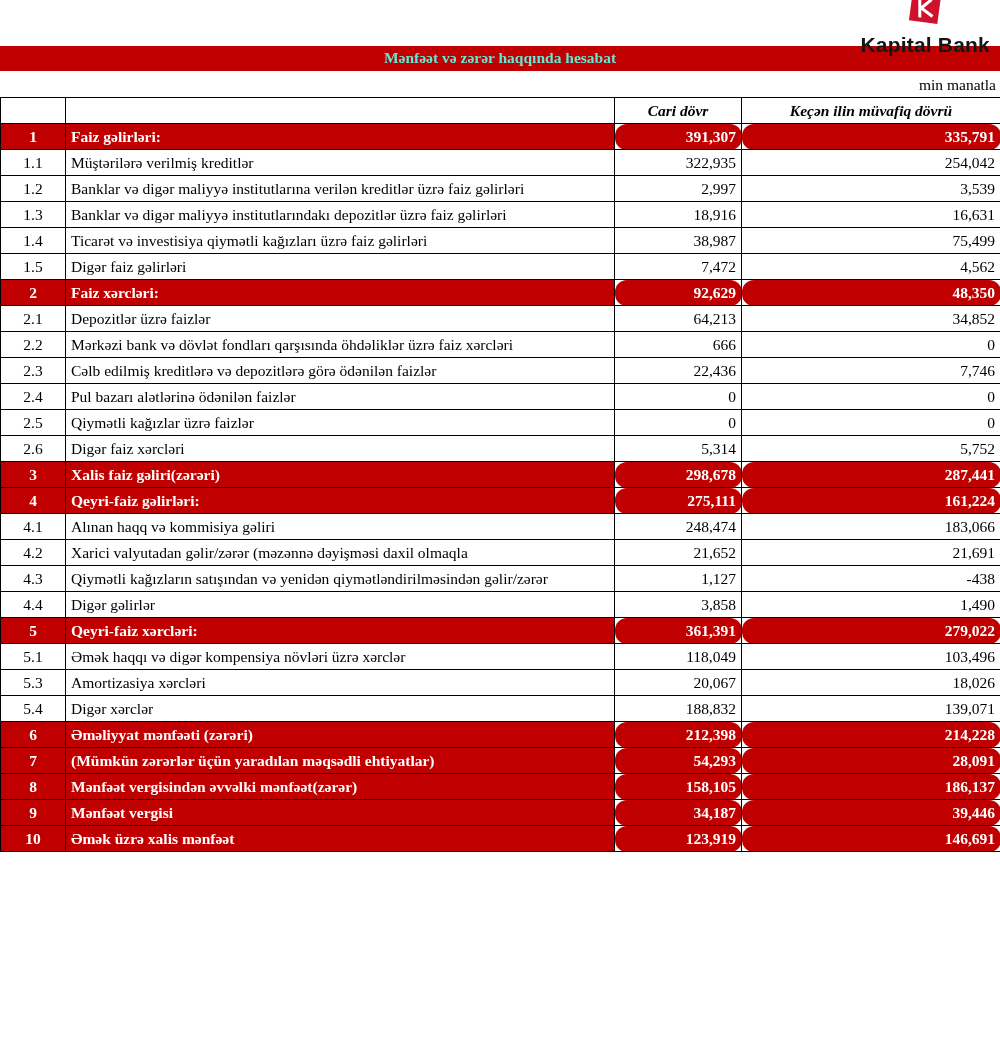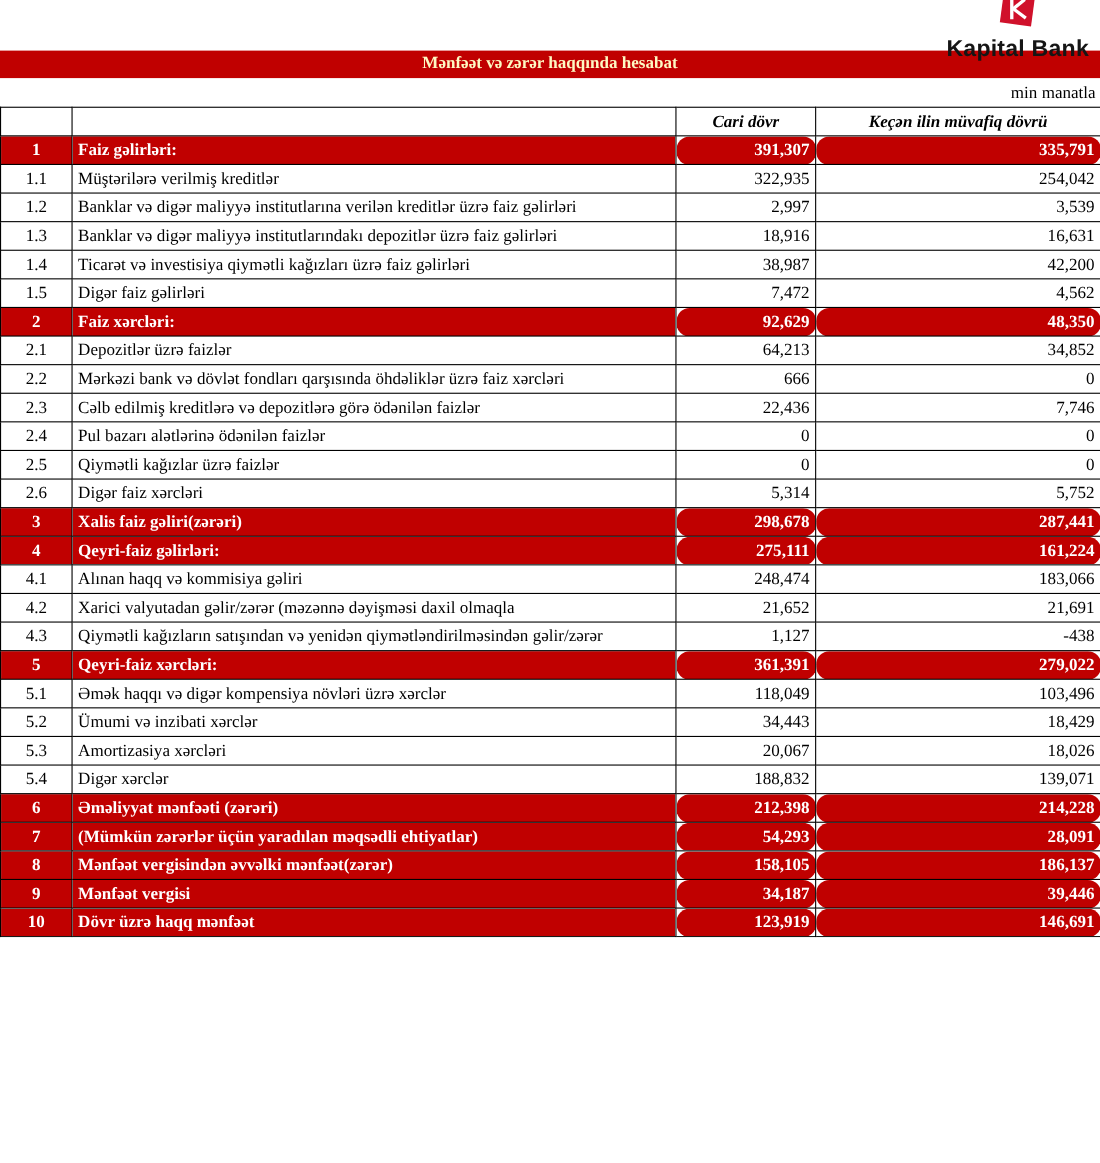--- a/index.html
+++ b/index.html
@@ -25,21 +25,21 @@
     font-family: "Liberation Sans", sans-serif;
     font-weight: bold;
     font-size: 21px;
     color: #151515;
     letter-spacing: 0.2px;
   }
 
   
   .title-bar {
     background: var(--accent, #c00000);
-    color: #fef9c3;
+    color: #5eead4;
     text-align: center;
     font-weight: bold;
     font-size: 15.5px;
     padding: 3px 0 4px 0;
   }
 
   .unit-note {
     text-align: right;
     font-weight: normal;
     font-size: 15.5px;
@@ -137,21 +137,21 @@
         <tr>
           <td class="num">1.3</td>
           <td class="desc">Banklar və digər maliyyə institutlarındakı depozitlər üzrə faiz gəlirləri</td>
           <td class="val">18,916</td>
           <td class="val">16,631</td>
         </tr>
         <tr>
           <td class="num">1.4</td>
           <td class="desc">Ticarət və investisiya qiymətli kağızları üzrə faiz gəlirləri</td>
           <td class="val">38,987</td>
-          <td class="val">42,200</td>
+          <td class="val">75,499</td>
         </tr>
         <tr>
           <td class="num">1.5</td>
           <td class="desc">Digər faiz gəlirləri</td>
           <td class="val">7,472</td>
           <td class="val">4,562</td>
         </tr>
         <tr class="hl">
           <td class="num">2</td>
           <td class="desc">Faiz xərcləri:</td>
@@ -217,39 +217,39 @@
           <td class="desc">Xarici valyutadan gəlir/zərər (məzənnə dəyişməsi daxil olmaqla</td>
           <td class="val">21,652</td>
           <td class="val">21,691</td>
         </tr>
         <tr>
           <td class="num">4.3</td>
           <td class="desc">Qiymətli kağızların satışından və yenidən qiymətləndirilməsindən gəlir/zərər</td>
           <td class="val">1,127</td>
           <td class="val">-438</td>
         </tr>
+        <tr>
+          <td class="num">4.4</td>
+          <td class="desc">Digər gəlirlər</td>
+          <td class="val">3,858</td>
+          <td class="val">1,490</td>
+        </tr>
         <tr class="hl">
           <td class="num">5</td>
           <td class="desc">Qeyri-faiz xərcləri:</td>
           <td class="val">361,391</td>
           <td class="val">279,022</td>
         </tr>
         <tr>
           <td class="num">5.1</td>
           <td class="desc">Əmək haqqı və digər kompensiya növləri üzrə xərclər</td>
           <td class="val">118,049</td>
           <td class="val">103,496</td>
         </tr>
         <tr>
-          <td class="num">5.2</td>
-          <td class="desc">Ümumi və inzibati xərclər</td>
-          <td class="val">34,443</td>
-          <td class="val">18,429</td>
-        </tr>
-        <tr>
           <td class="num">5.3</td>
           <td class="desc">Amortizasiya xərcləri</td>
           <td class="val">20,067</td>
           <td class="val">18,026</td>
         </tr>
         <tr>
           <td class="num">5.4</td>
           <td class="desc">Digər xərclər</td>
           <td class="val">188,832</td>
           <td class="val">139,071</td>
@@ -273,20 +273,20 @@
           <td class="val">186,137</td>
         </tr>
         <tr class="hl">
           <td class="num">9</td>
           <td class="desc">Mənfəət vergisi</td>
           <td class="val">34,187</td>
           <td class="val">39,446</td>
         </tr>
         <tr class="hl">
           <td class="num">10</td>
-          <td class="desc">Dövr üzrə haqq mənfəət</td>
+          <td class="desc">Əmək üzrə xalis mənfəət</td>
           <td class="val">123,919</td>
           <td class="val">146,691</td>
         </tr>
       </tbody>
   </table>
 
 </div>
 
 </body></html>

